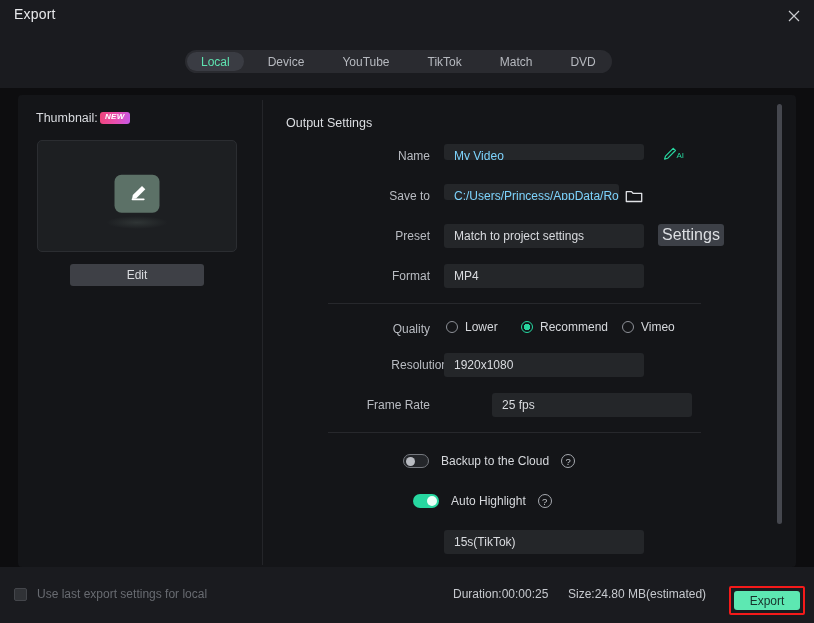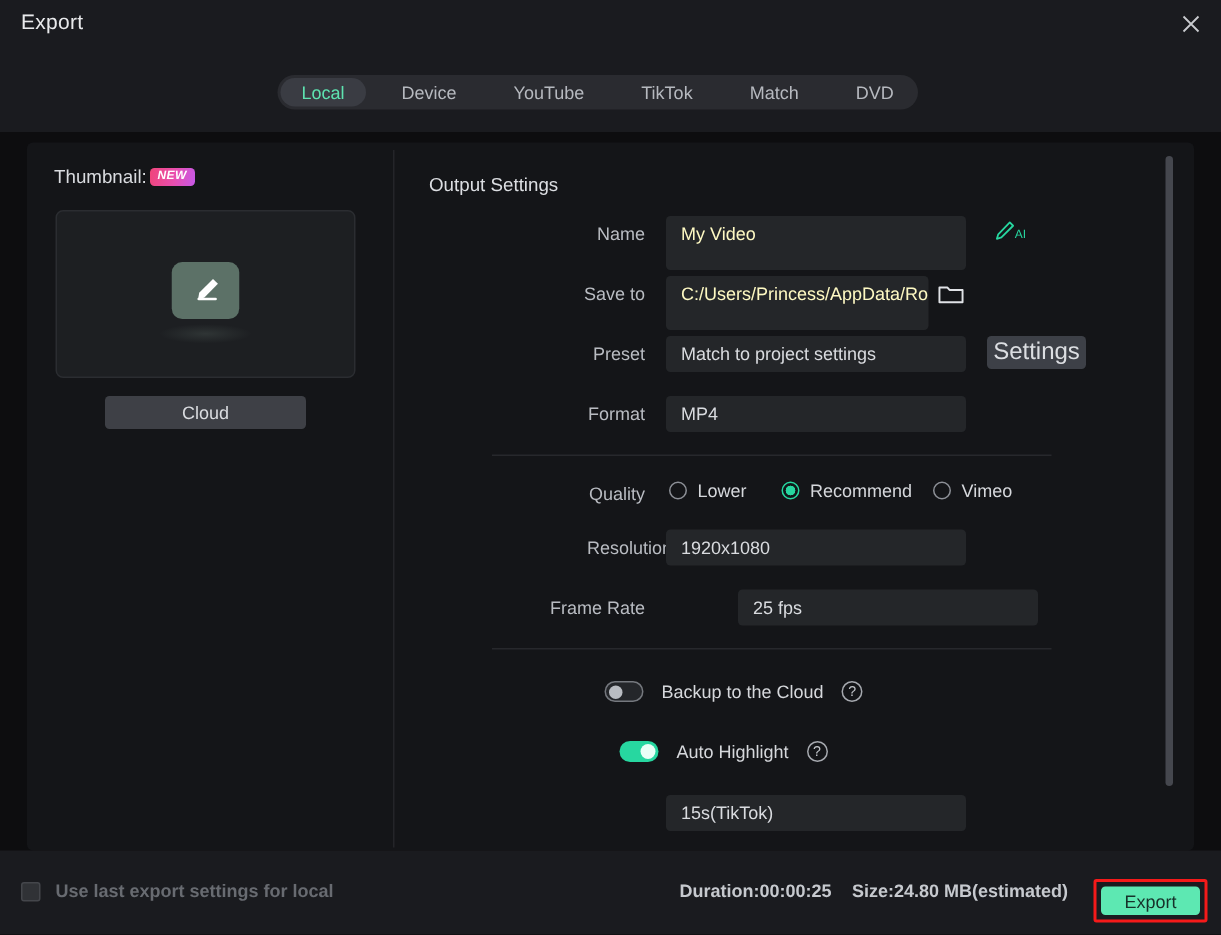--- a/index.html
+++ b/index.html
@@ -171,25 +171,25 @@
     position: absolute;
     right: 0; top: 0;
     width: 100px;
     text-align: right;
     font-size: 12px;
     color: #b9bcc2;
     line-height: 24px;
   }
   .input {
     position: absolute;
-    height: 36px;
+    height: 16px;
     background: #242629;
     border-radius: 3px;
     font-size: 12px;
-    color: #fef9c3;
+    color: #7dd3fc;
     line-height: 24px;
     padding: 0 10px;
     overflow: hidden;
     white-space: nowrap;
     cursor: text;
   }
   .select {
     position: absolute;
     height: 24px;
     background: #242629;
@@ -326,21 +326,20 @@
     border-radius: 3px;
     cursor: pointer;
   }
 
   
   .footer {
     position: absolute;
     left: 0; bottom: 0;
     width: 814px; height: 56px;
     background: #1a1b1f;
-    font-weight: bold;
   }
   .chk-wrap {
     position: absolute;
     left: 14px; top: 20px;
     display: flex; align-items: center;
     cursor: pointer;
   }
   .chk {
     width: 13px; height: 13px;
     border-radius: 2px;
@@ -420,21 +419,21 @@
   <div class="thumb-box">
     <div class="thumb-shadow"></div>
     <div class="thumb-tile">
       <svg width="24" height="24" viewBox="0 0 24 24" aria-hidden="true">
         <path d="M16.5 4.2 L19.8 7.5 L10.6 16.7 L6.6 17.4 L7.3 13.4 Z" fill="#ffffff"></path>
         <path d="M7.0 17.6 L18.2 17.6" stroke="#ffffff" stroke-width="1.8" stroke-linecap="round"></path>
       </svg>
     </div>
   </div>
 
-  <div class="edit-btn">Cloud</div>
+  <div class="edit-btn">Edit</div>
 
   <div class="out-title">Output Settings</div>
 
   <div class="row" style="left:330px; top:144px; width:100px;">
     <div class="field-label">Name</div>
   </div>
   <div class="input" style="left:444px; top:144px; width:200px;" title="My Video">My Video</div>
   <div class="ai-pencil">
     <svg width="26" height="18" viewBox="0 0 26 18" aria-hidden="true">
       <path d="M11.2 2.3 L13.4 4.5 L5.6 12.3 L2.6 13.2 L3.5 10.2 Z" fill="none" stroke="#27d7a0" stroke-width="1.2" stroke-linejoin="round"></path>

